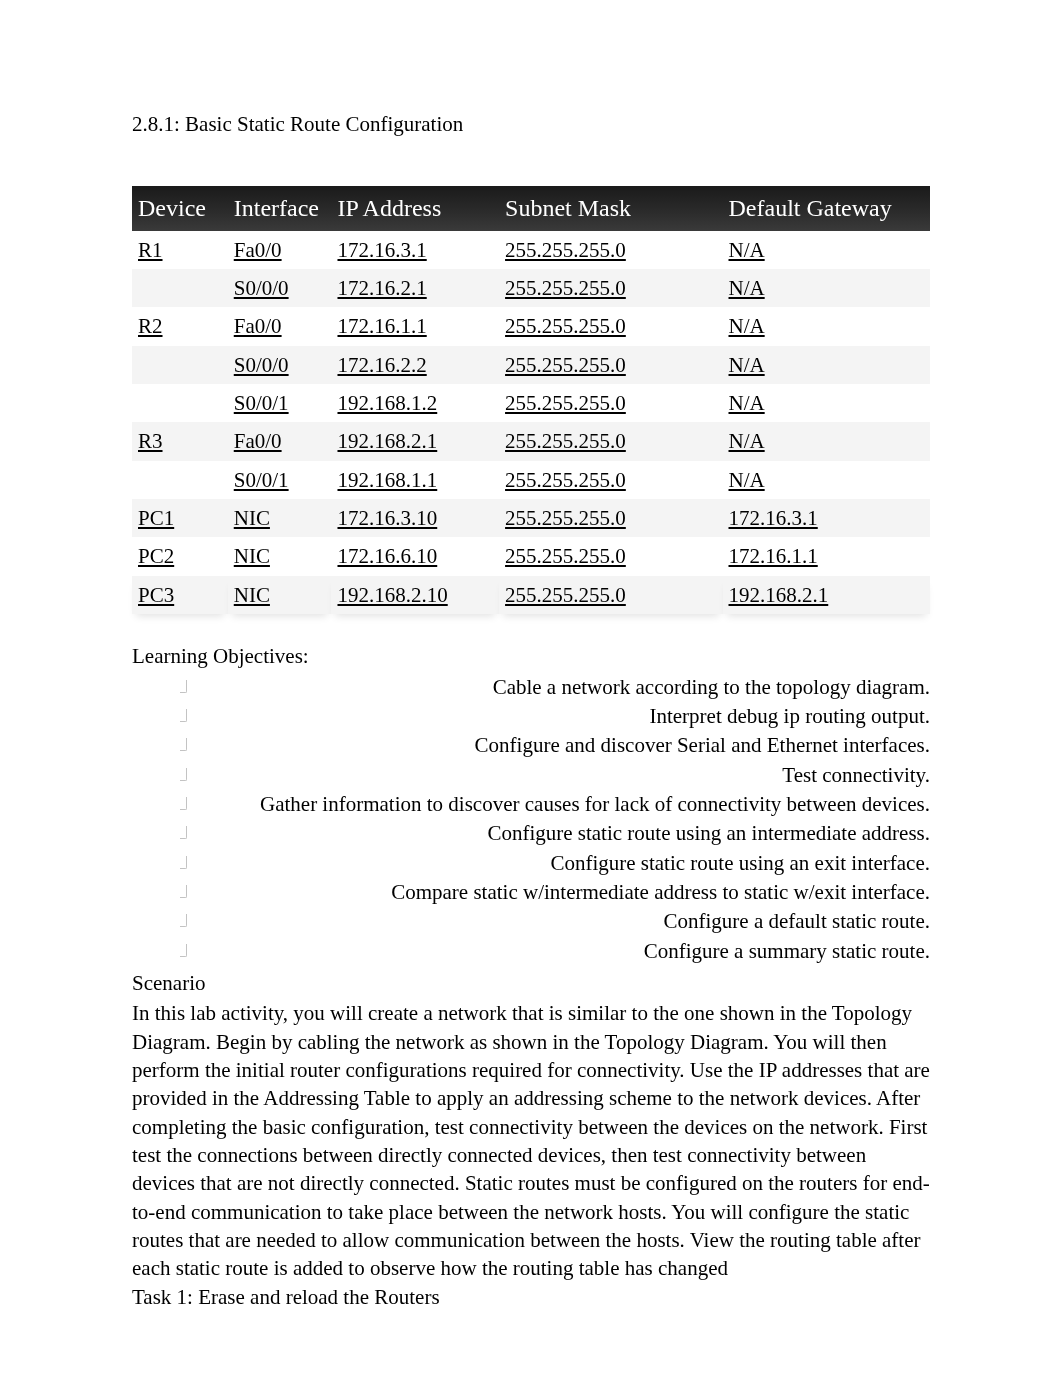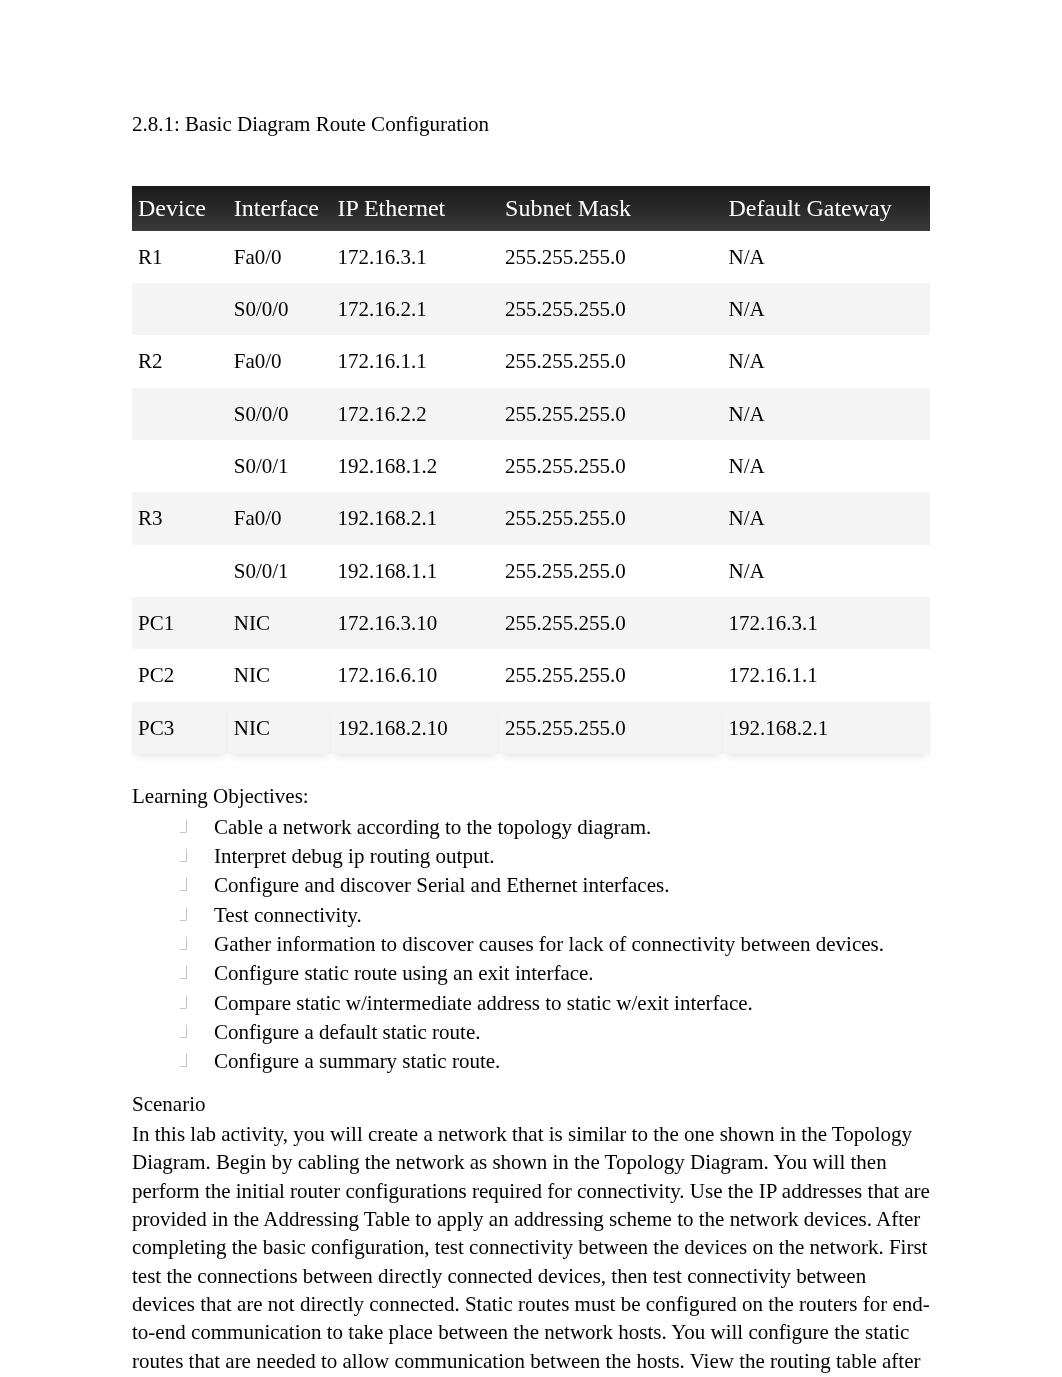--- a/index.html
+++ b/index.html
@@ -28,22 +28,23 @@
   }
   table.addr thead th {
     background: linear-gradient(to bottom, #1a1a1a 0%, #2c2c2c 60%, #3a3a3a 100%);
     color: #fff;
     font-weight: normal;
     text-align: left;
     padding: 6px 8px 6px 6px;
     font-size: 24px;
   }
   table.addr tbody td {
-    padding: 12px 6px;
+    padding: 5px 6px;
     vertical-align: top;
+    text-decoration: underline;
   }
   table.addr tbody tr:nth-child(odd) td {
     background: #ffffff;
   }
   table.addr tbody tr:nth-child(even) td {
     background: #f4f4f4;
   }
   table.addr tbody tr:last-child td {
     box-shadow: 0 6px 8px -4px rgba(0,0,0,0.12);
     margin-top: 42px;
@@ -52,22 +53,23 @@
   .col-iface    { width: 13%; }
   .col-ip       { width: 21%; }
   .col-mask     { width: 28%; }
   .col-gw       { width: 26%; }
 
   .section-heading {
     margin: 4px 0 2px 0;
   }
   ul.objectives {
     list-style: none;
-    margin: 0 0 14px 0;
+    margin: 0 0 4px 0;
     padding: 0 0 0 48px;
+    text-align: right;
   }
   ul.objectives li {
     position: relative;
     padding-left: 34px;
     margin: 1px 0;
   }
   ul.objectives li::before {
     content: "";
     position: absolute;
     left: 0;
@@ -83,35 +85,35 @@
   }
   .para {
     margin: 0 0 0 0;
   }
 </style>
 </head>
 <body>
 
 <div class="page">
 
-  <div class="title">2.8.1: Basic Diagram Route Configuration</div>
+  <div class="title">2.8.1: Basic Static Route Configuration</div>
 
   <table class="addr">
     <colgroup>
       <col class="col-device">
         <col class="col-iface">
         <col class="col-ip">
         <col class="col-mask">
         <col class="col-gw">
     </colgroup>
     <thead>
       <tr>
         <th>Device</th>
         <th>Interface</th>
-        <th>IP Ethernet</th>
+        <th>IP Address</th>
         <th>Subnet Mask</th>
         <th>Default Gateway</th>
       </tr>
     </thead>
     <tbody>
       <tr>
         <td>R1</td>
         <td>Fa0/0</td>
         <td>172.16.3.1</td>
         <td>255.255.255.0</td>
@@ -183,20 +185,21 @@
     </tbody>
   </table>
 
   <div class="section-heading">Learning Objectives:</div>
   <ul class="objectives">
     <li>Cable a network according to the topology diagram.</li>
     <li>Interpret debug ip routing output.</li>
     <li>Configure and discover Serial and Ethernet interfaces.</li>
     <li>Test connectivity.</li>
     <li>Gather information to discover causes for lack of connectivity between devices.</li>
+    <li>Configure static route using an intermediate address.</li>
     <li>Configure static route using an exit interface.</li>
     <li>Compare static w/intermediate address to static w/exit interface.</li>
     <li>Configure a default static route.</li>
     <li>Configure a summary static route.</li>
   </ul>
 
   <div class="section-heading">Scenario</div>
   <div class="para">In this lab activity, you will create a network that is similar to the one shown in the Topology Diagram. Begin by cabling the network as shown in the Topology Diagram. You will then perform the initial router configurations required for connectivity. Use the IP addresses that are provided in the Addressing Table to apply an addressing scheme to the network devices. After completing the basic configuration, test connectivity between the devices on the network. First test the connections between directly connected devices, then test connectivity between devices that are not directly connected. Static routes must be configured on the routers for end-to-end communication to take place between the network hosts. You will configure the static routes that are needed to allow communication between the hosts. View the routing table after each static route is added to observe how the routing table has changed</div>
   <div class="para">Task 1: Erase and reload the Routers</div>
 

